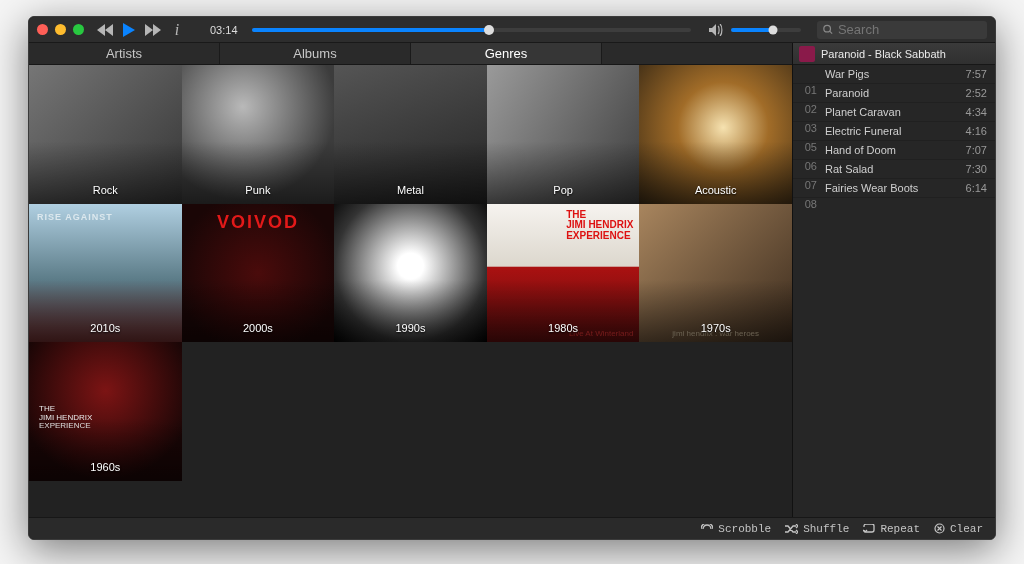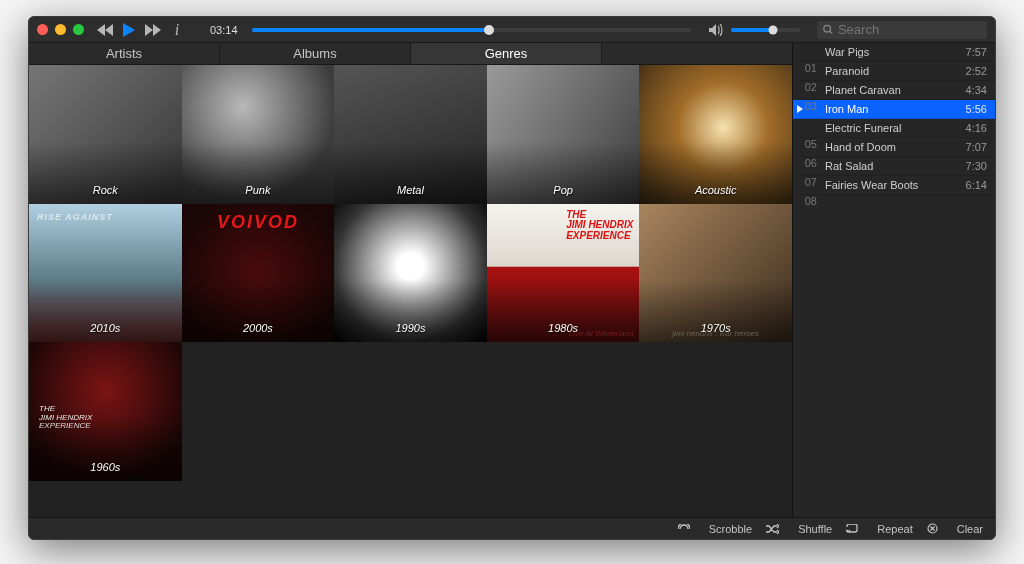--- a/index.html
+++ b/index.html
@@ -36,21 +36,21 @@
   .body { flex:1; display:flex; min-height:0; }
   .main { flex:1; display:flex; flex-direction:column; background:#222; border-right:1px solid #111; min-width:0;}
   
   .tabs { display:flex; height:22px; background:#2a2a2a; border-bottom:1px solid #171717;}
   .tab { flex:1; display:flex; align-items:center; justify-content:center; font-size:13px; color:#c7c7c7;
          border-right:1px solid #1a1a1a; cursor:pointer;}
   .tab:last-child{border-right:none;margin-top:28px;}
   .tab.active{background:#363636;color:#fff;}
   
   .grid { flex:1; overflow:auto; background:#222; }
-  .grid-inner { display:grid; grid-template-columns: repeat(5,1fr); font-style: italic; }
+  .grid-inner { display:grid; grid-template-columns: repeat(5,1fr); }
   .tile { position:relative; aspect-ratio:1.1/1; overflow:hidden; cursor:pointer; }
   .tile .art{position:absolute;inset:0;}
   .tile .shade{position:absolute;inset:0;background:linear-gradient(to top,rgba(0,0,0,.55) 0%,rgba(0,0,0,0) 45%);}
   .tile .label{position:absolute;left:0;right:0;bottom:8px;text-align:center;font-size:11px;color:#fff;text-shadow:0 1px 2px #000;}
   
   .bg-mono{background:linear-gradient(135deg,#767676 0%,#353535 100%);}
   .bg-mono2{background:radial-gradient(circle at 40% 30%,#b9b9b9 0%,#3c3c3c 70%);}
   .bg-mono3{background:linear-gradient(160deg,#555 0%,#222 100%);}
   .bg-warm{background:radial-gradient(circle at 55% 45%,#f6e2b0 0%,#a16c28 40%,#3a2a15 100%);}
   .bg-mono4{background:linear-gradient(120deg,#9a9a9a 0%,#3e3e3e 100%);}
@@ -71,21 +71,21 @@
   .track .num{width:16px;text-align:right;color:#777;font-variant-numeric:tabular-nums;margin-top:32px;}
   .track .title{flex:1;white-space:nowrap;overflow:hidden;text-overflow:ellipsis;}
   .track .dur{color:#999;font-variant-numeric:tabular-nums;}
   .track.active{background:#0a62ff;color:#fff;}
   .track.active .num{color:transparent;}
   .track.active .dur{color:#dfe9ff;}
   .track.active::before{content:"";display:inline-block;border-style:solid;border-width:4px 0 4px 6px;border-color:transparent transparent transparent #fff;margin-left:-4px;margin-right:-10px;}
 
   
   .footer{height:22px;background:#2a2a2a;border-top:1px solid #171717;display:flex;align-items:center;justify-content:flex-end;gap:14px;padding:0 12px;font-size:11px;color:#c5c5c5;}
-  .footer .item{display:flex;align-items:center;gap:19px;cursor:pointer;}
+  .footer .item{display:flex;align-items:center;gap:5px;cursor:pointer;font-family:Liberation Mono, monospace;}
   .footer svg{fill:#c5c5c5;}
 
   
   .voivod-text{position:absolute;top:8px;left:0;right:0;text-align:center;font-weight:900;font-size:18px;letter-spacing:2px;color:#e31919;font-family:Impact,Arial Black,sans-serif;}
   
   .hendrix-title{position:absolute;top:6px;right:6px;color:#d11;font-weight:800;font-size:10px;line-height:1.05;text-align:left;}
   
   .rise-text{position:absolute;top:8px;left:8px;color:#dce8ee;font-size:9px;letter-spacing:1px;font-weight:700;}
   
   .hxp{position:absolute;top:45%;left:10px;color:#e8e8e8;font-size:8px;line-height:1.1;text-align:left;}
@@ -218,40 +218,39 @@
                 <div class="hxp">THE<br>JIMI HENDRIX<br>EXPERIENCE</div>
               </div>
               <div class="shade"></div>
               <div class="label">1960s</div>
             </div>
           </div>
       </div>
     </div>
 
     <div class="side">
+      <div class="np">
+        <div class="cover"></div>
+        <span>Paranoid - Black Sabbath</span>
+      </div>
       <div class="tracks" id="tracks">
           <div class="track">
             <span class="num">01</span>
             <span class="title">War Pigs</span>
             <span class="dur">7:57</span>
           </div>
           <div class="track">
             <span class="num">02</span>
             <span class="title">Paranoid</span>
             <span class="dur">2:52</span>
           </div>
           <div class="track">
             <span class="num">03</span>
             <span class="title">Planet Caravan</span>
             <span class="dur">4:34</span>
-          </div>
-          <div class="track active">
-            <span class="num"></span>
-            <span class="title">Iron Man</span>
-            <span class="dur">5:56</span>
           </div>
           <div class="track">
             <span class="num">05</span>
             <span class="title">Electric Funeral</span>
             <span class="dur">4:16</span>
           </div>
           <div class="track">
             <span class="num">06</span>
             <span class="title">Hand of Doom</span>
             <span class="dur">7:07</span>

